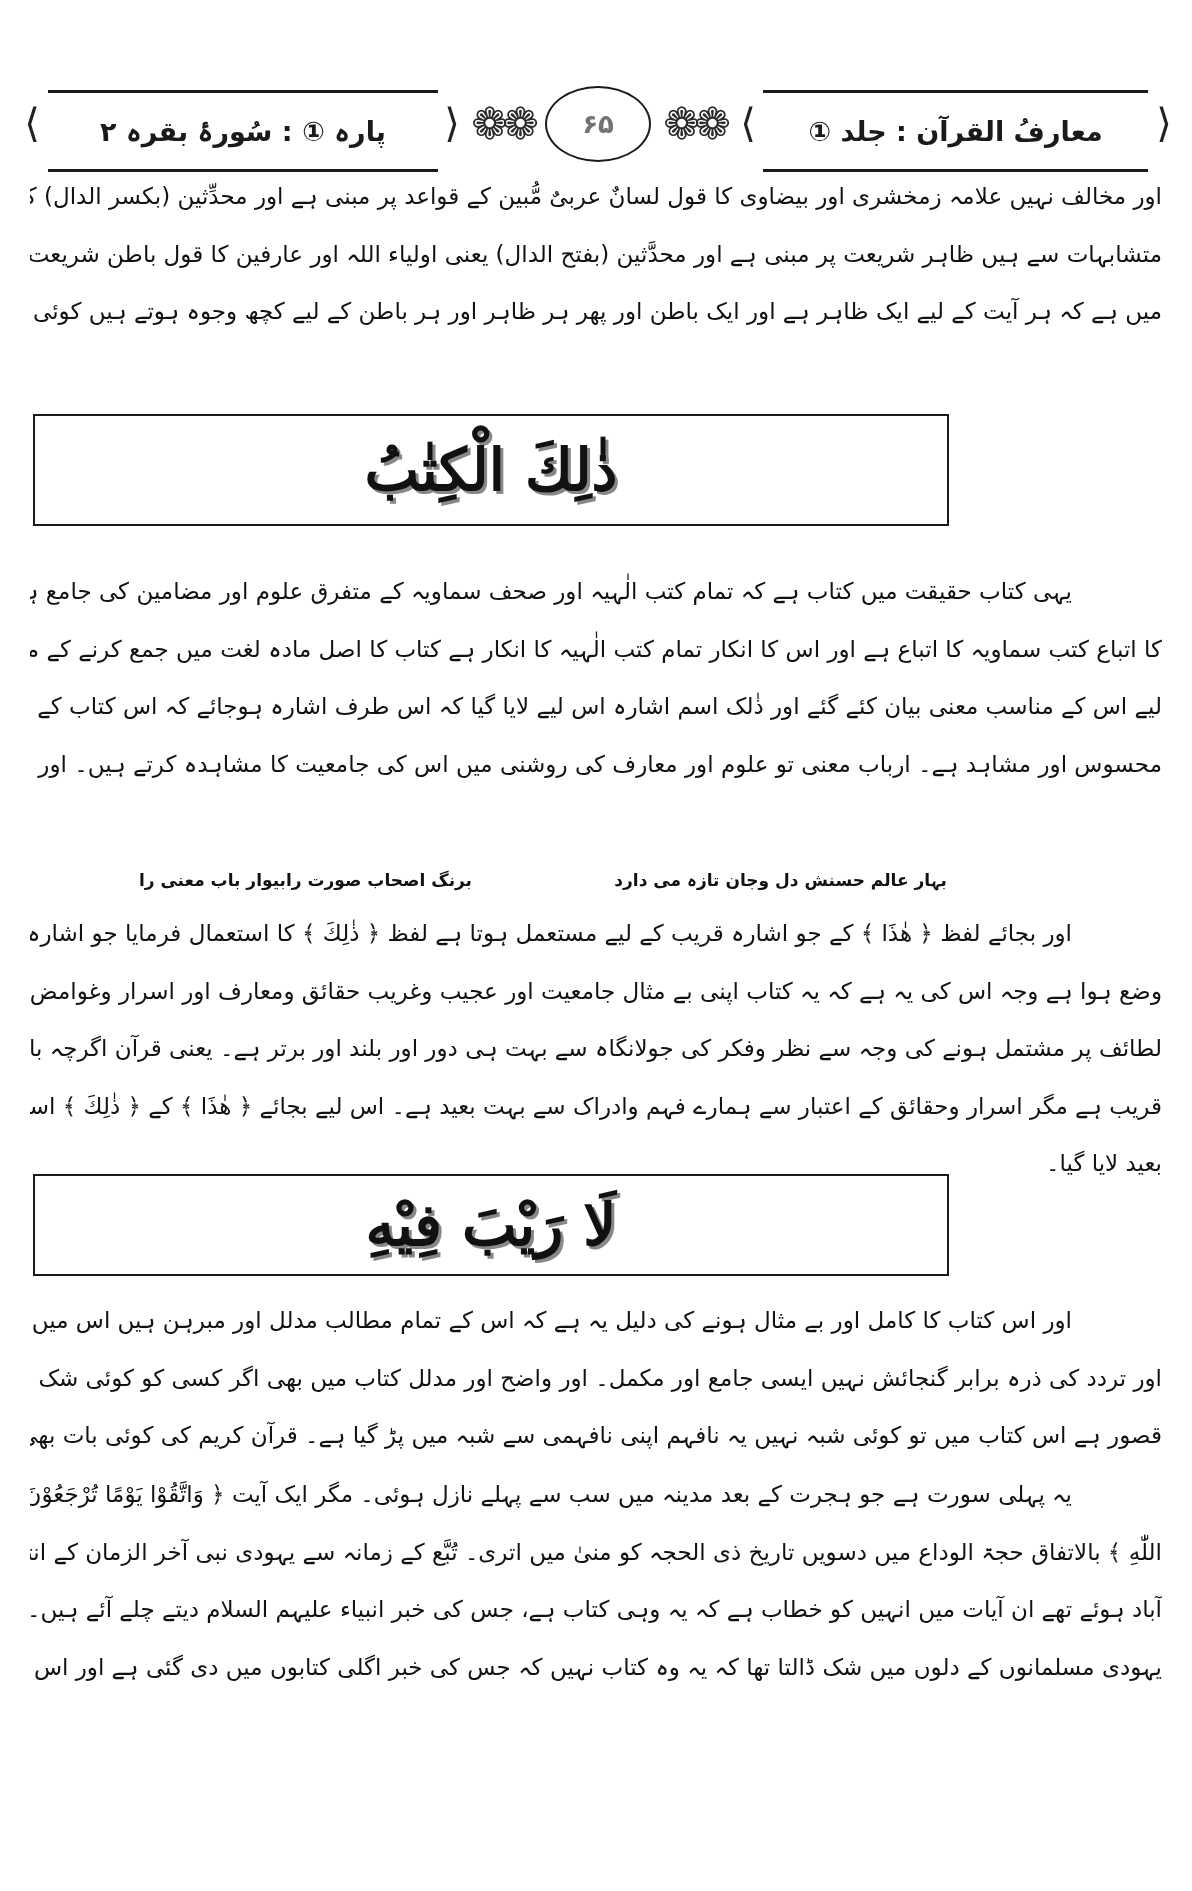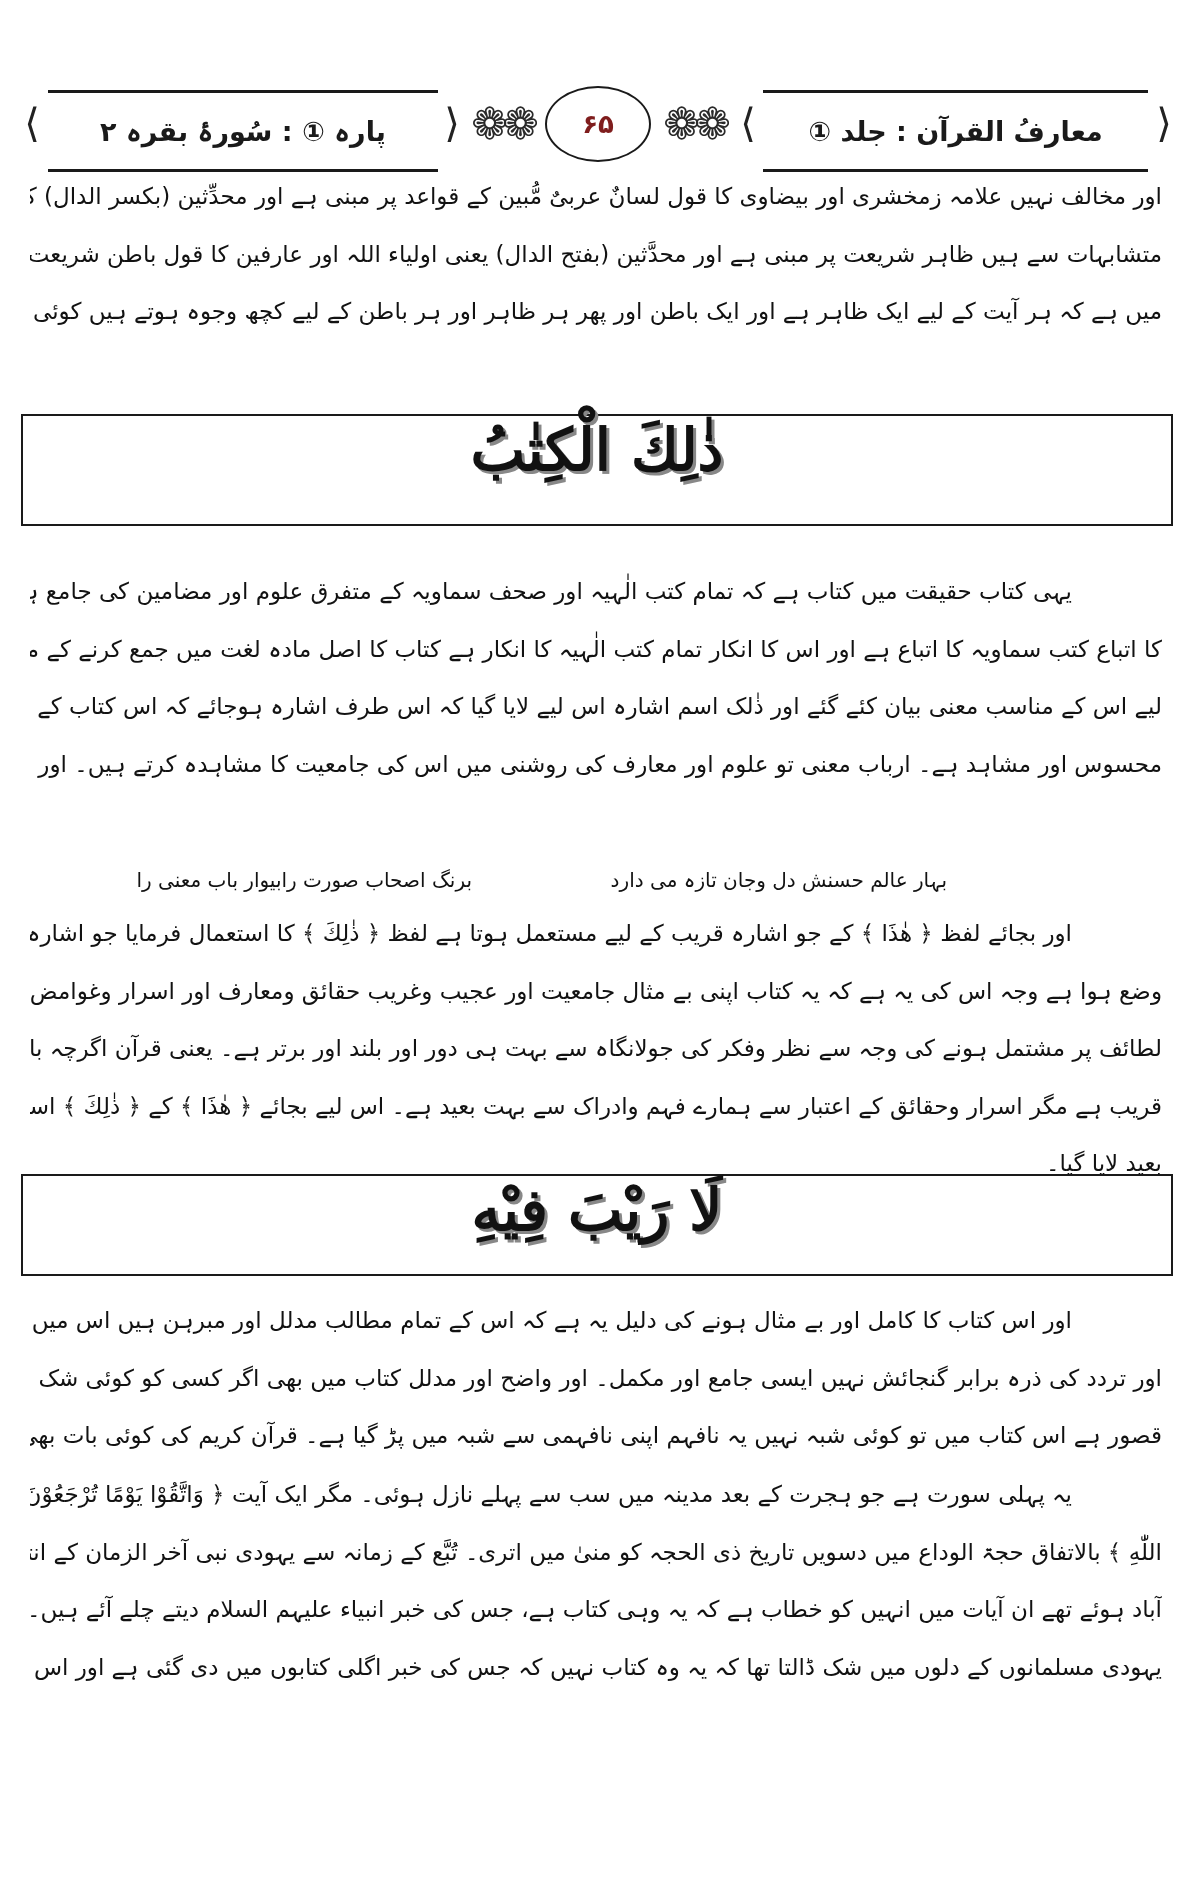--- a/index.html
+++ b/index.html
@@ -40,52 +40,52 @@
     display: flex; align-items: center; justify-content: center;
     font-size: 44px; color: #2a2a2a; letter-spacing: -6px;
   }
   .orn-l { left: 0; }
   .orn-r { right: 0; }
   .page-oval {
     position: absolute; left: 82px; top: 2px; width: 106px; height: 76px;
     border: 2.5px solid #1a1a1a; border-radius: 50%; box-sizing: border-box;
     display: flex; align-items: center; justify-content: center;
   }
-  .page-num { font-size: 26px; font-weight: bold; color: #7f1d1d; direction: rtl; }
+  .page-num { font-size: 26px; font-weight: bold; color: #737373; direction: rtl; }
 
   
   .para {
     position: absolute; left: 30px; width: 1132px;
     direction: rtl; text-align: justify; text-align-last: right;
   }
   .line {
     display: block; height: 57.5px; line-height: 57.5px;
     font-family: "DejaVu Sans", sans-serif; font-size: 23px; color: #121212;
     white-space: nowrap; overflow: hidden; text-align: justify; text-align-last: justify;
   }
   .line.last { text-align-last: right; }
   .line.indent { padding-right: 90px; box-sizing: border-box; }
 
   
   .title-box {
-    position: absolute; left: 21px; width: 1152px; box-sizing: border-box;
-    border: 2.5px solid #1a1a1a; display: flex; justify-content: center;
+    position: absolute; left: 33px; width: 916px; box-sizing: border-box;
+    border: 2.5px solid #1a1a1a; display: flex; align-items: center; justify-content: center;
   }
   .box1 { top: 414px; height: 112px; }
   .box2 { top: 1174px; height: 102px; }
   .arabic-title {
     direction: rtl; font-family: "DejaVu Serif", serif; font-size: 58px; font-weight: bold;
     color: #111; text-shadow: 3px 3px 0 #888;
   }
 
   
   .couplet { position: absolute; top: 852px; left: 30px; width: 1132px; height: 56px; direction: rtl; }
   .hemistich {
-    position: absolute; top: 0; font-size: 20px; line-height: 56px; white-space: nowrap;
-    font-family: "DejaVu Sans", sans-serif; color: #121212;
+    position: absolute; top: 0; font-size: 17px; line-height: 56px; white-space: nowrap;
+    font-family: "DejaVu Sans", sans-serif; color: #121212; font-weight: bold;
   }
   .hem-1 { right: 215px; margin-left: 45px; }
   .hem-2 { right: 690px; }
 </style>
 </head>
 <body>
 
 <div class="page">
 
   <div class="header">

